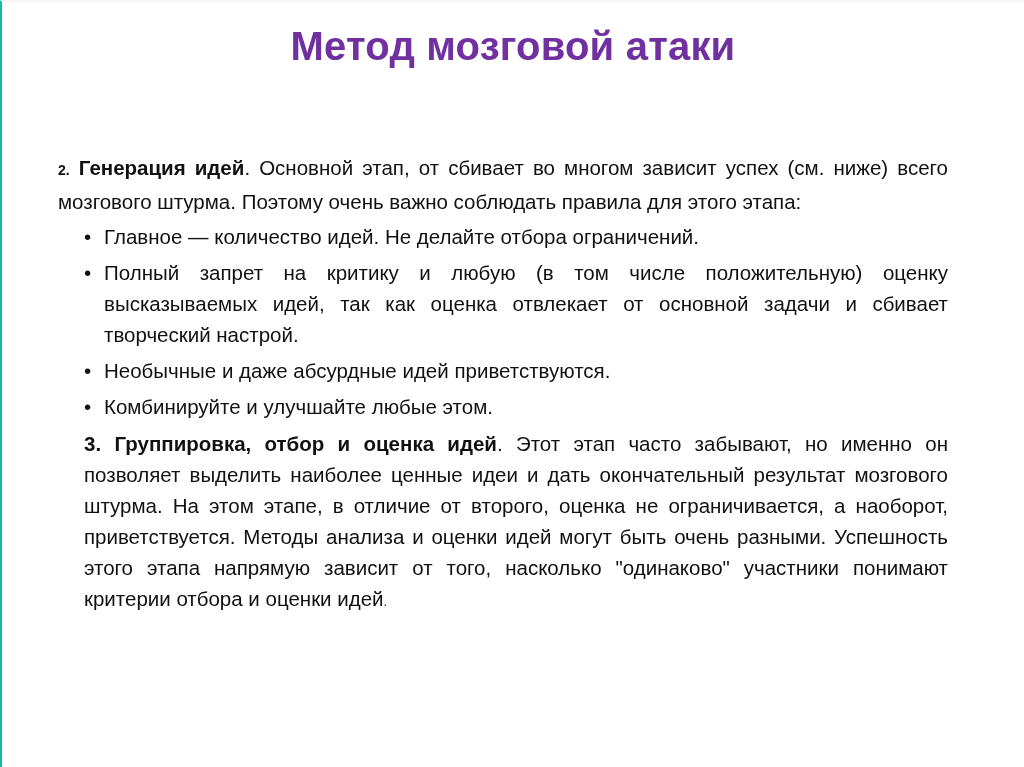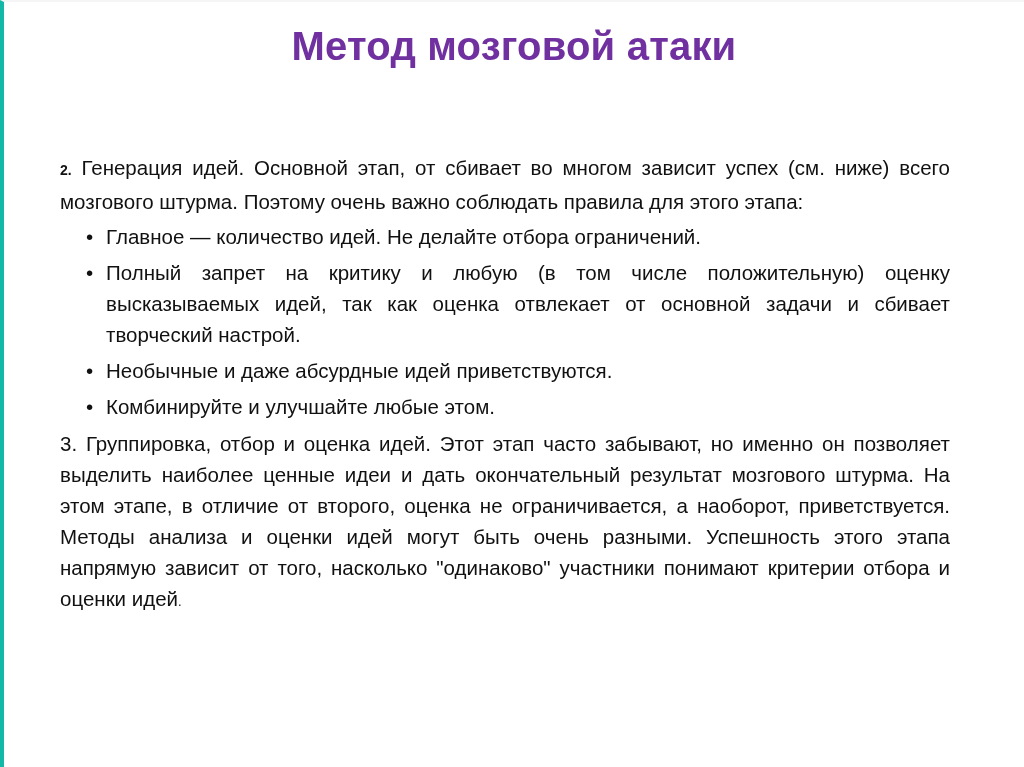--- a/index.html
+++ b/index.html
@@ -6,48 +6,48 @@
   body {
     width: 1024px; height: 767px; overflow: hidden;
     background: #ffffff;
     font-family: "Liberation Sans", "DejaVu Sans", sans-serif;
     color: #111111;
     position: relative;
   }
   .slide {
     position: absolute; left: 0; top: 0; width: 1024px; height: 767px;
     box-sizing: border-box;
-    border-left: 4px solid #14b8a6;
+    border-left: 2px solid #14b8a6;
     border-top: 2px solid #f5f5f5;
   }
   .title {
     position: absolute; left: 0; right: 0; top: 22px;
     text-align: center;
     font-size: 40px; font-weight: bold;
     color: #7030A0;
     letter-spacing: 0.2px;
   }
   .body {
     position: absolute; left: 56px; width: 890px; top: 150px;
     font-size: 20.5px; line-height: 31px;
   }
   .para { text-align: justify; text-align-last: left; margin: 0; }
   .para .num-small { font-size: 14px; font-weight: bold; }
-  .para b { font-weight: normal; }
+  .para b { font-weight: bold; }
   ul.bullets {
     list-style: none; margin: 4px 0 6px 0; padding: 0 0 0 26px;
   }
   ul.bullets li {
     position: relative; padding-left: 20px; margin-bottom: 5px;
     text-align: justify; text-align-last: left;
   }
   ul.bullets li .dot {
     position: absolute; left: 0; top: 0;
   }
-  .para2 { margin-top: 2px; }
+  .para2 { margin-top: 2px; margin-left: 26px; }
   .tiny { font-size: 13px; }
 </style>
 </head>
 <body>
 
 <div class="slide">
   <div class="title">Метод мозговой атаки</div>
 
   <div class="body">
     <p class="para"><span class="num-small">2.</span> <b>Генерация идей</b><span>.</span><span> Основной этап, от сбивает во многом зависит успех (см. ниже) всего мозгового штурма. Поэтому очень важно соблюдать правила для этого этапа:</span></p>

